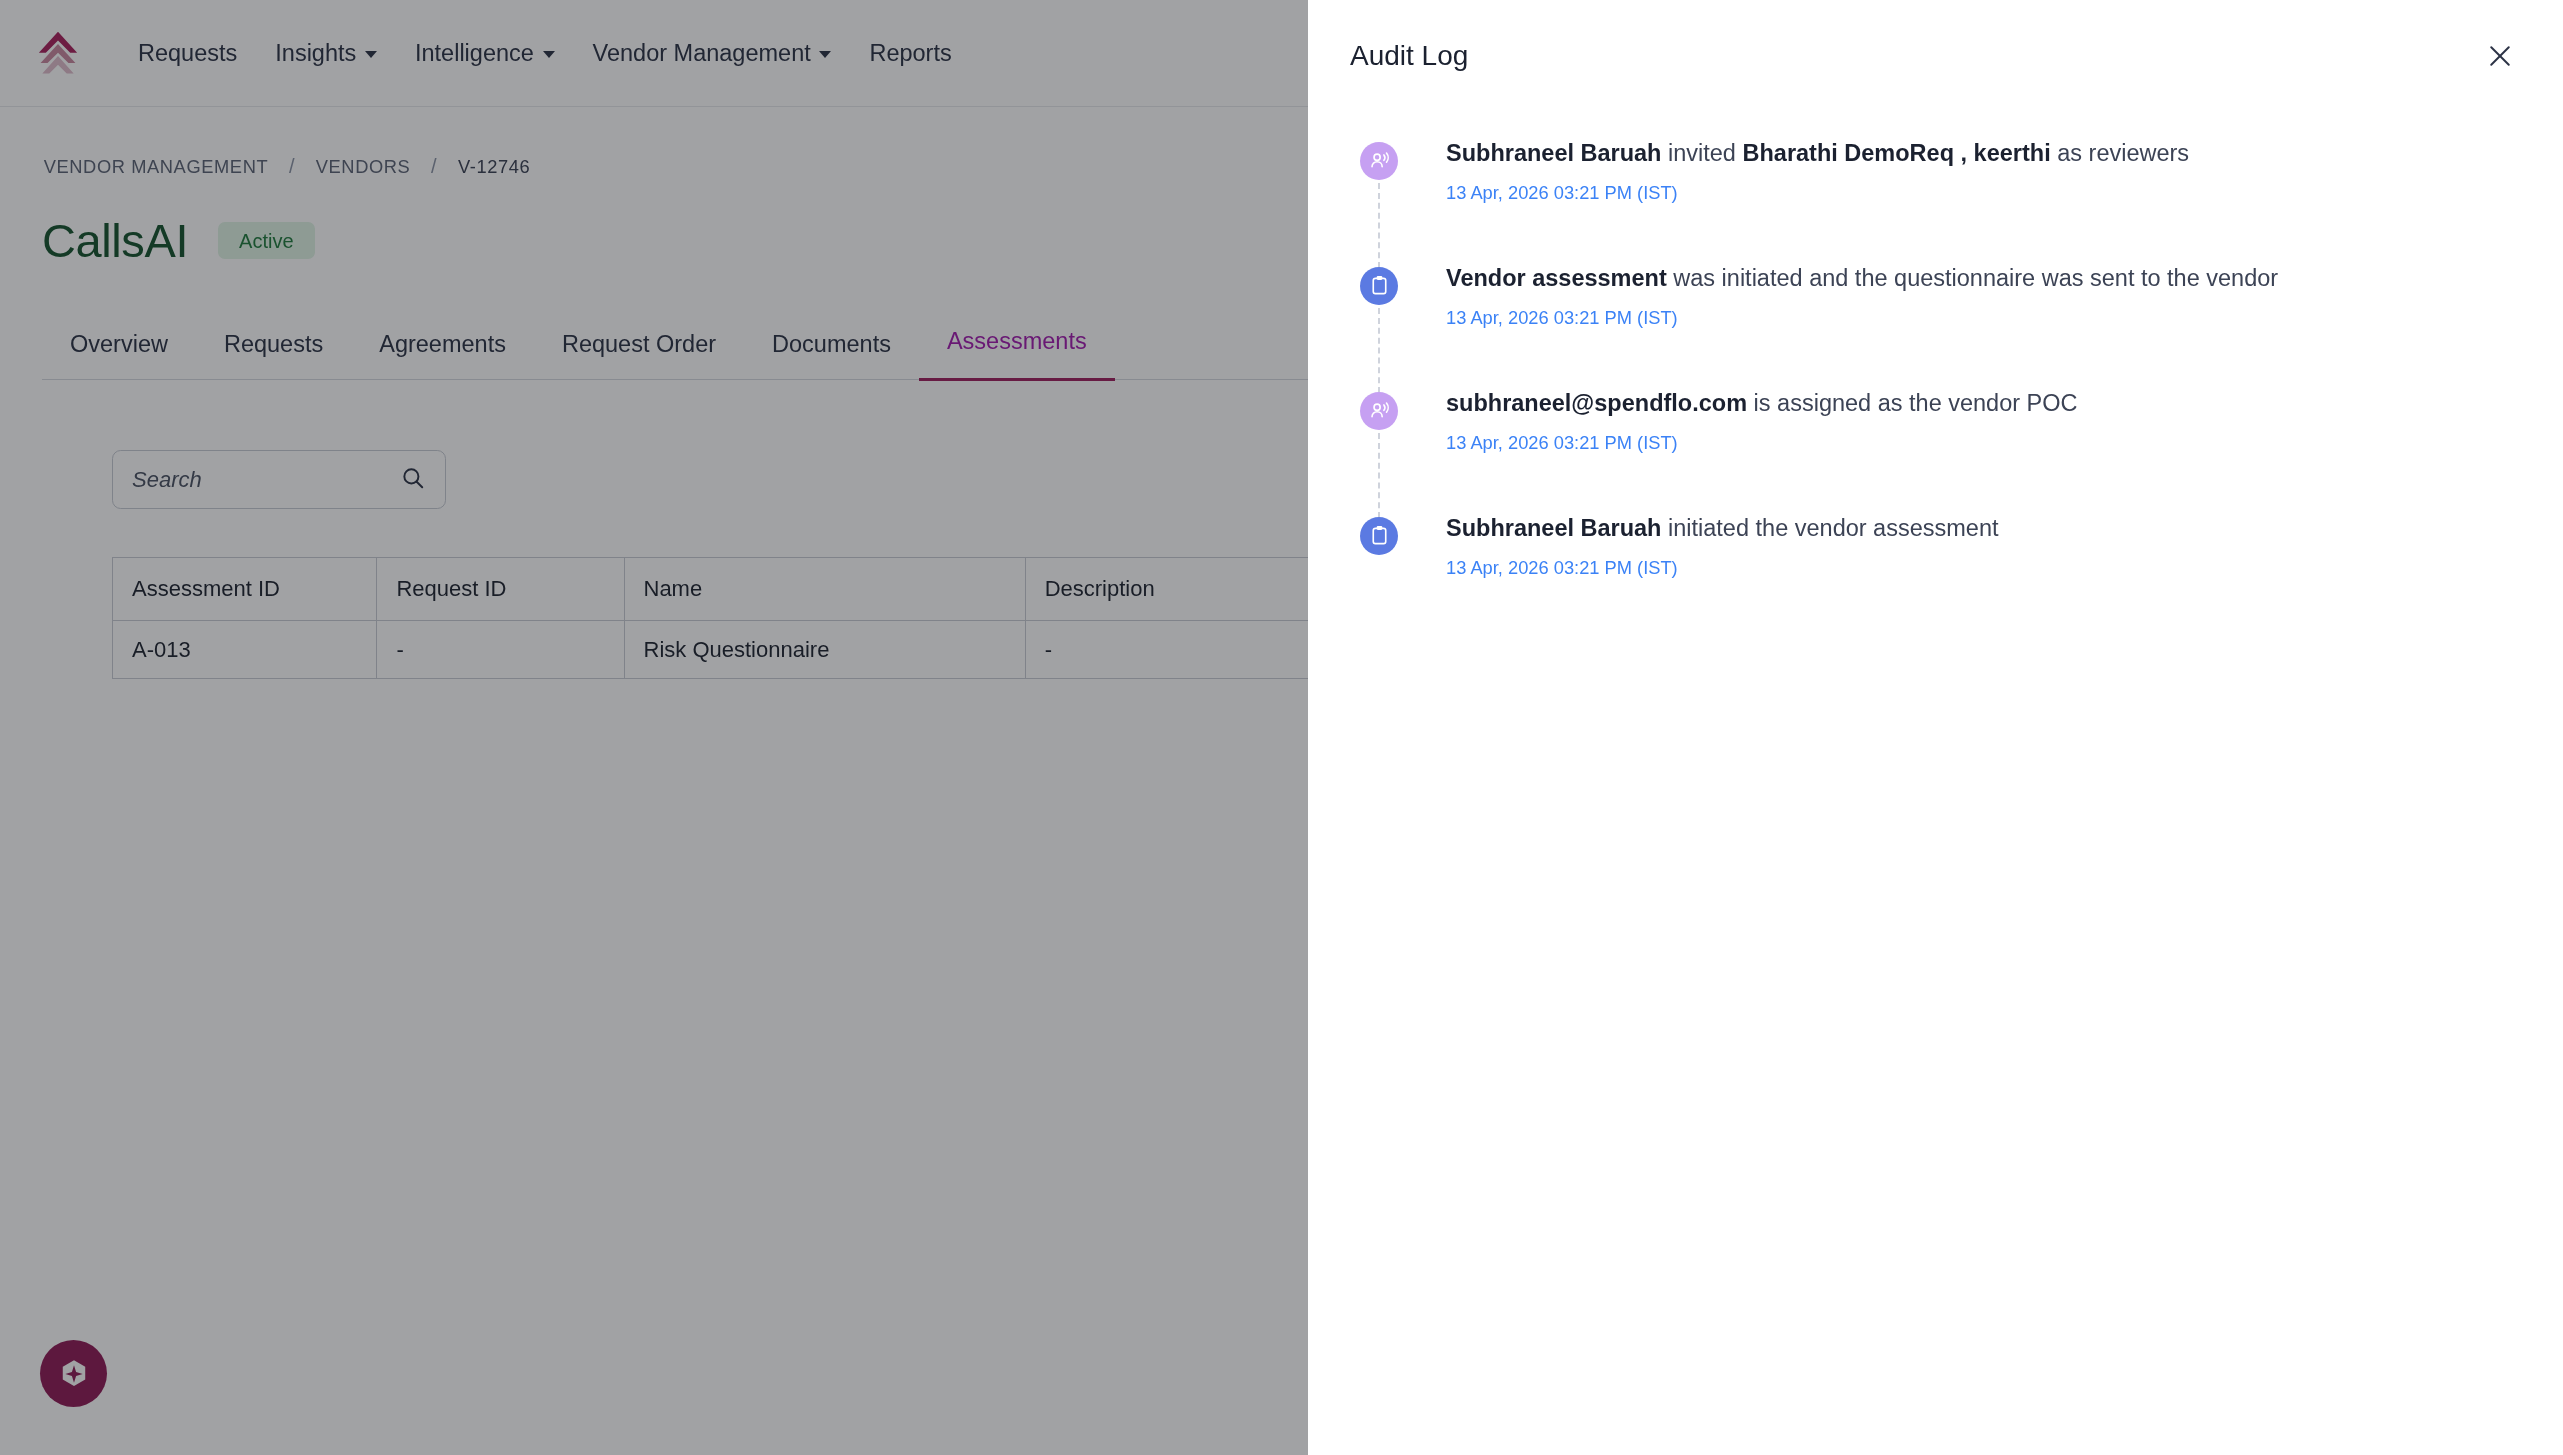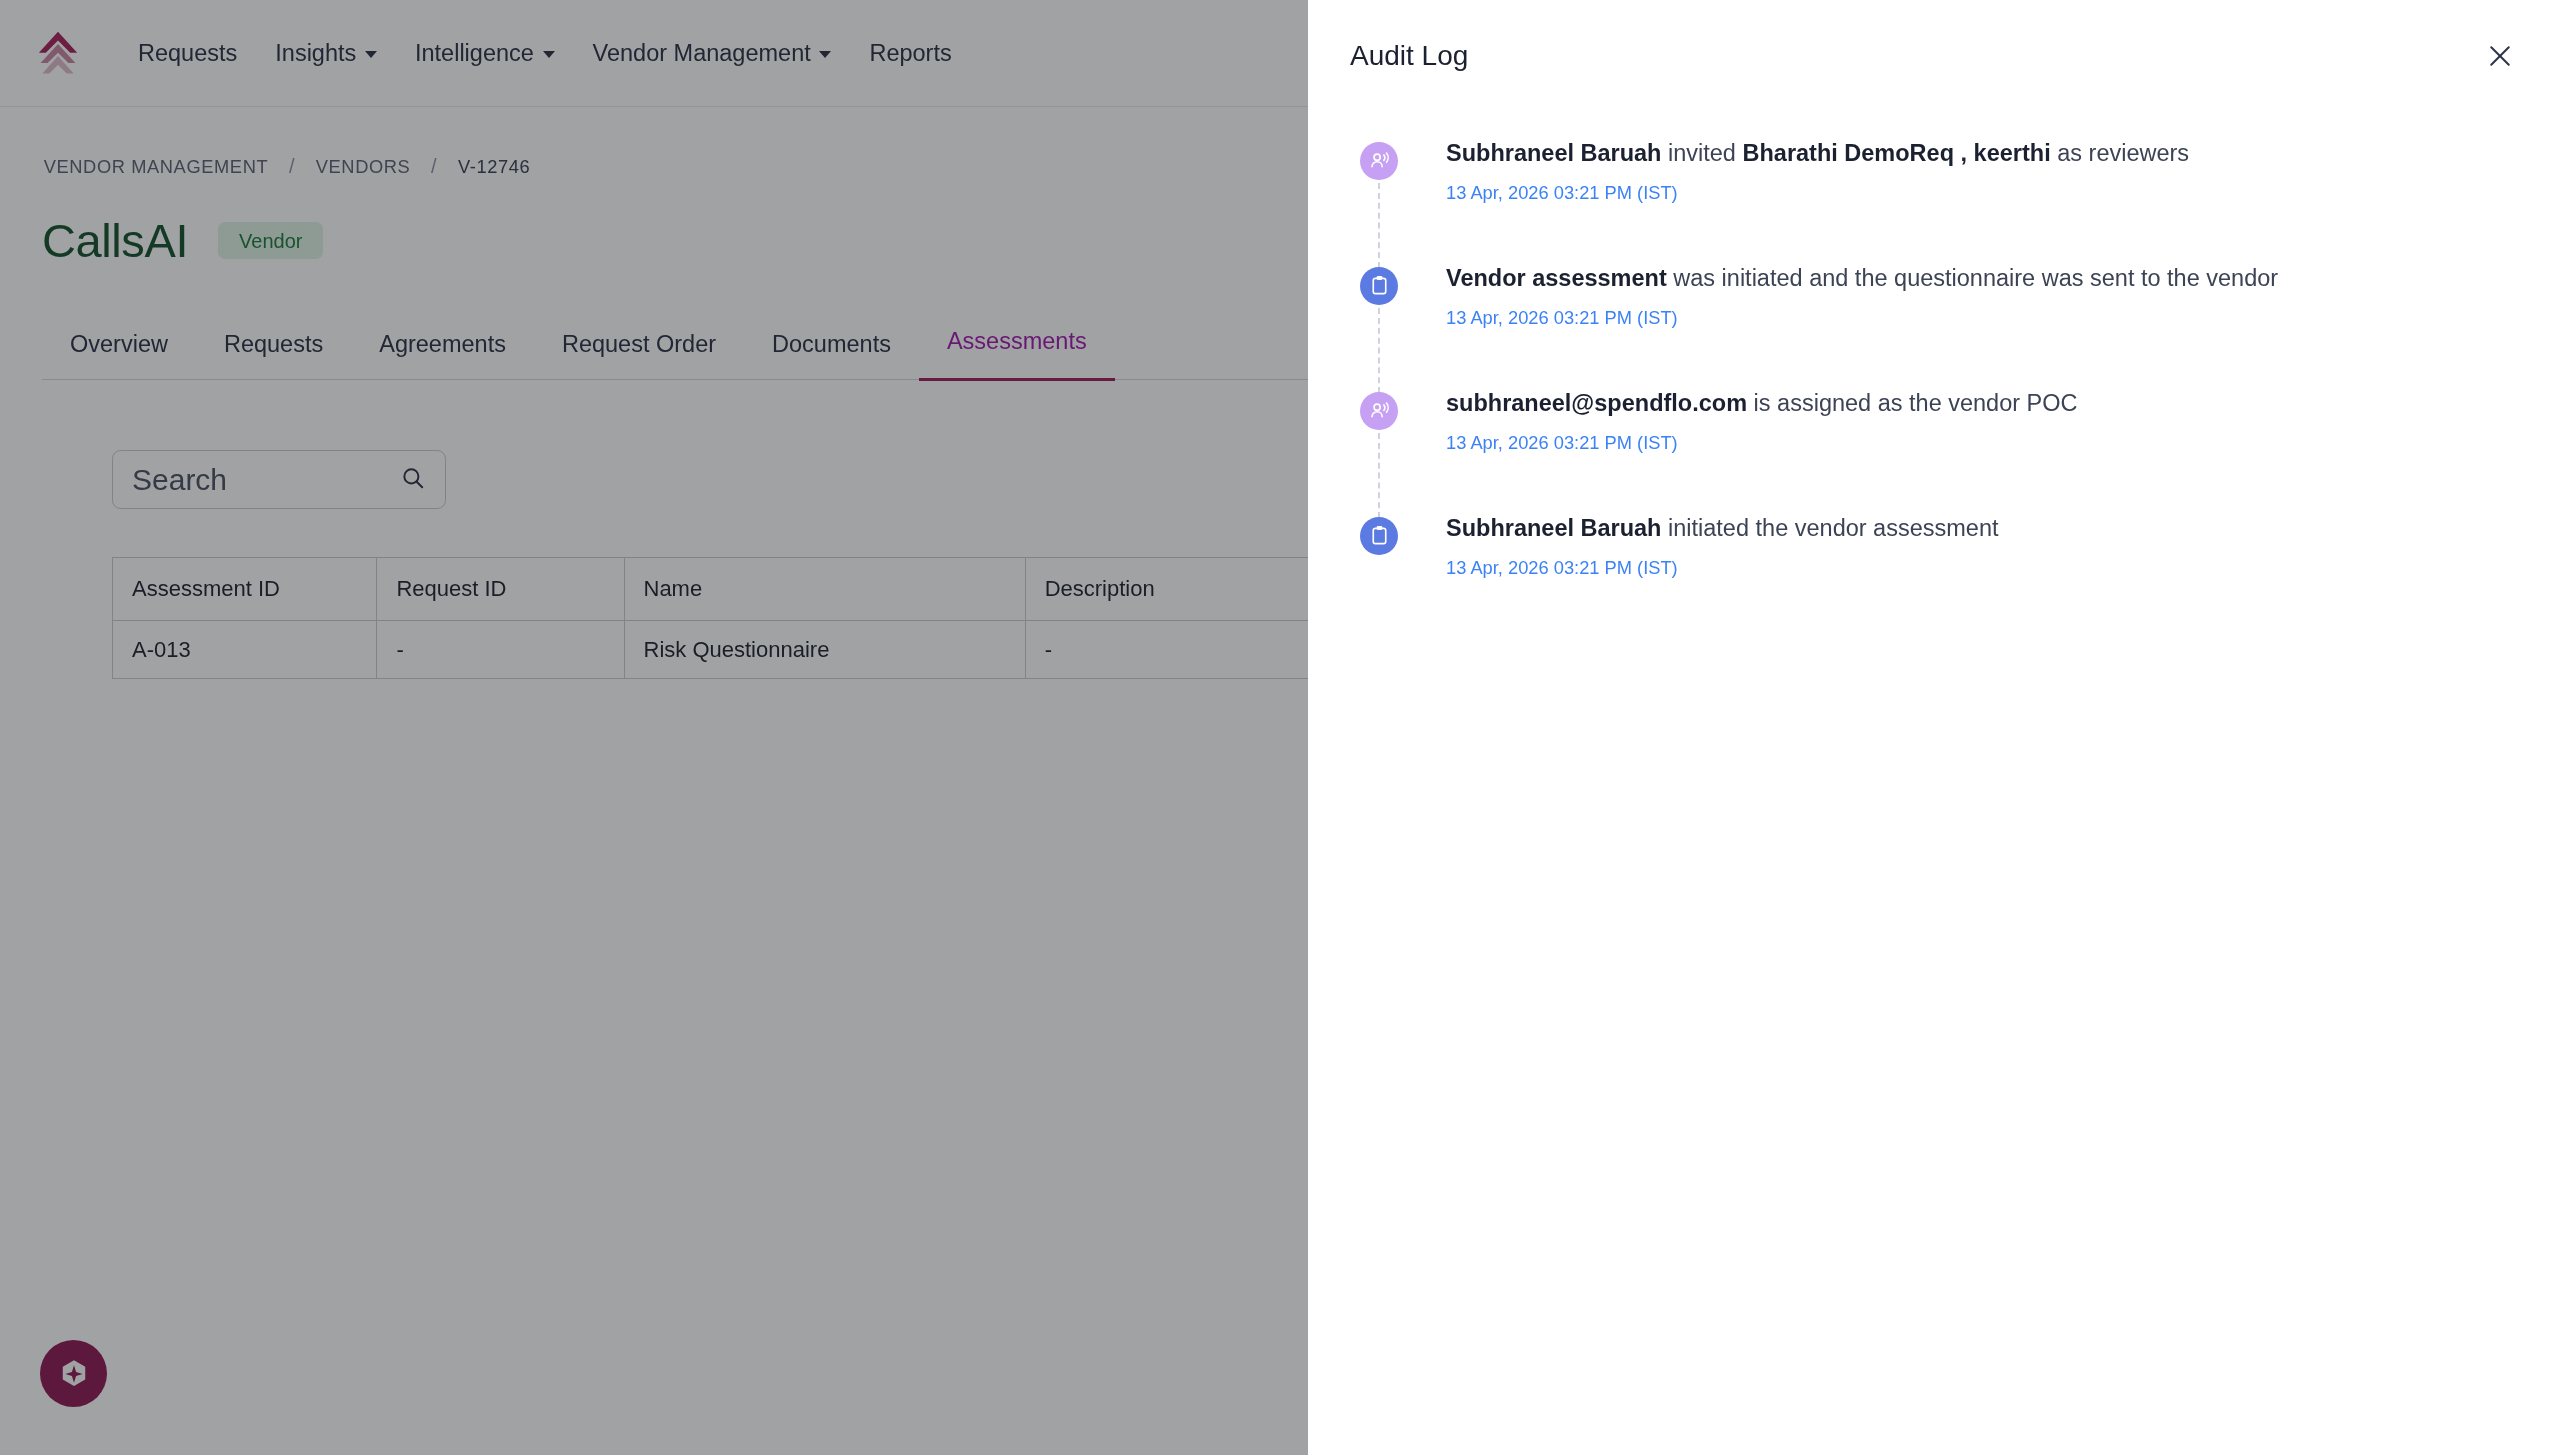--- a/index.html
+++ b/index.html
@@ -125,25 +125,26 @@
     border: 0.9px solid #c7cbd4;
     border-radius: 8.7px;
     display: flex;
     align-items: center;
     padding: 0 19px;
     justify-content: space-between;
     background: #fff;
   }
   .searchbox input {
     border: none; outline: none;
-    font-size: 30px;
+    font-size: 22px;
     color: #3a4154;
     font-family: "Liberation Sans", sans-serif;
     background: transparent;
     width: 244px;
+    font-style: italic;
   }
   .searchbox input::placeholder { color: #4a5263; }
 
   .tablewrap { margin-top: 48px; padding-left: 70px; }
   table.data {
     border-collapse: collapse;
     table-layout: fixed;
     width: 2031px;
   }
   table.data th, table.data td {
@@ -307,21 +308,21 @@
     <div class="breadcrumb">
       <span class="crumb">VENDOR MANAGEMENT</span>
       <span class="sep">/</span>
       <span class="crumb">VENDORS</span>
       <span class="sep">/</span>
       <span class="crumb last">V-12746</span>
     </div>
 
     <div class="titlerow">
       <div class="vendor-title">CallsAI</div>
-      <div class="status-badge">Vendor</div>
+      <div class="status-badge">Active</div>
     </div>
 
     <div class="tabs">
       <div class="tab">Overview</div>
       <div class="tab">Requests</div>
       <div class="tab">Agreements</div>
       <div class="tab">Request Order</div>
       <div class="tab">Documents</div>
       <div class="tab active">Assessments</div>
     </div>

